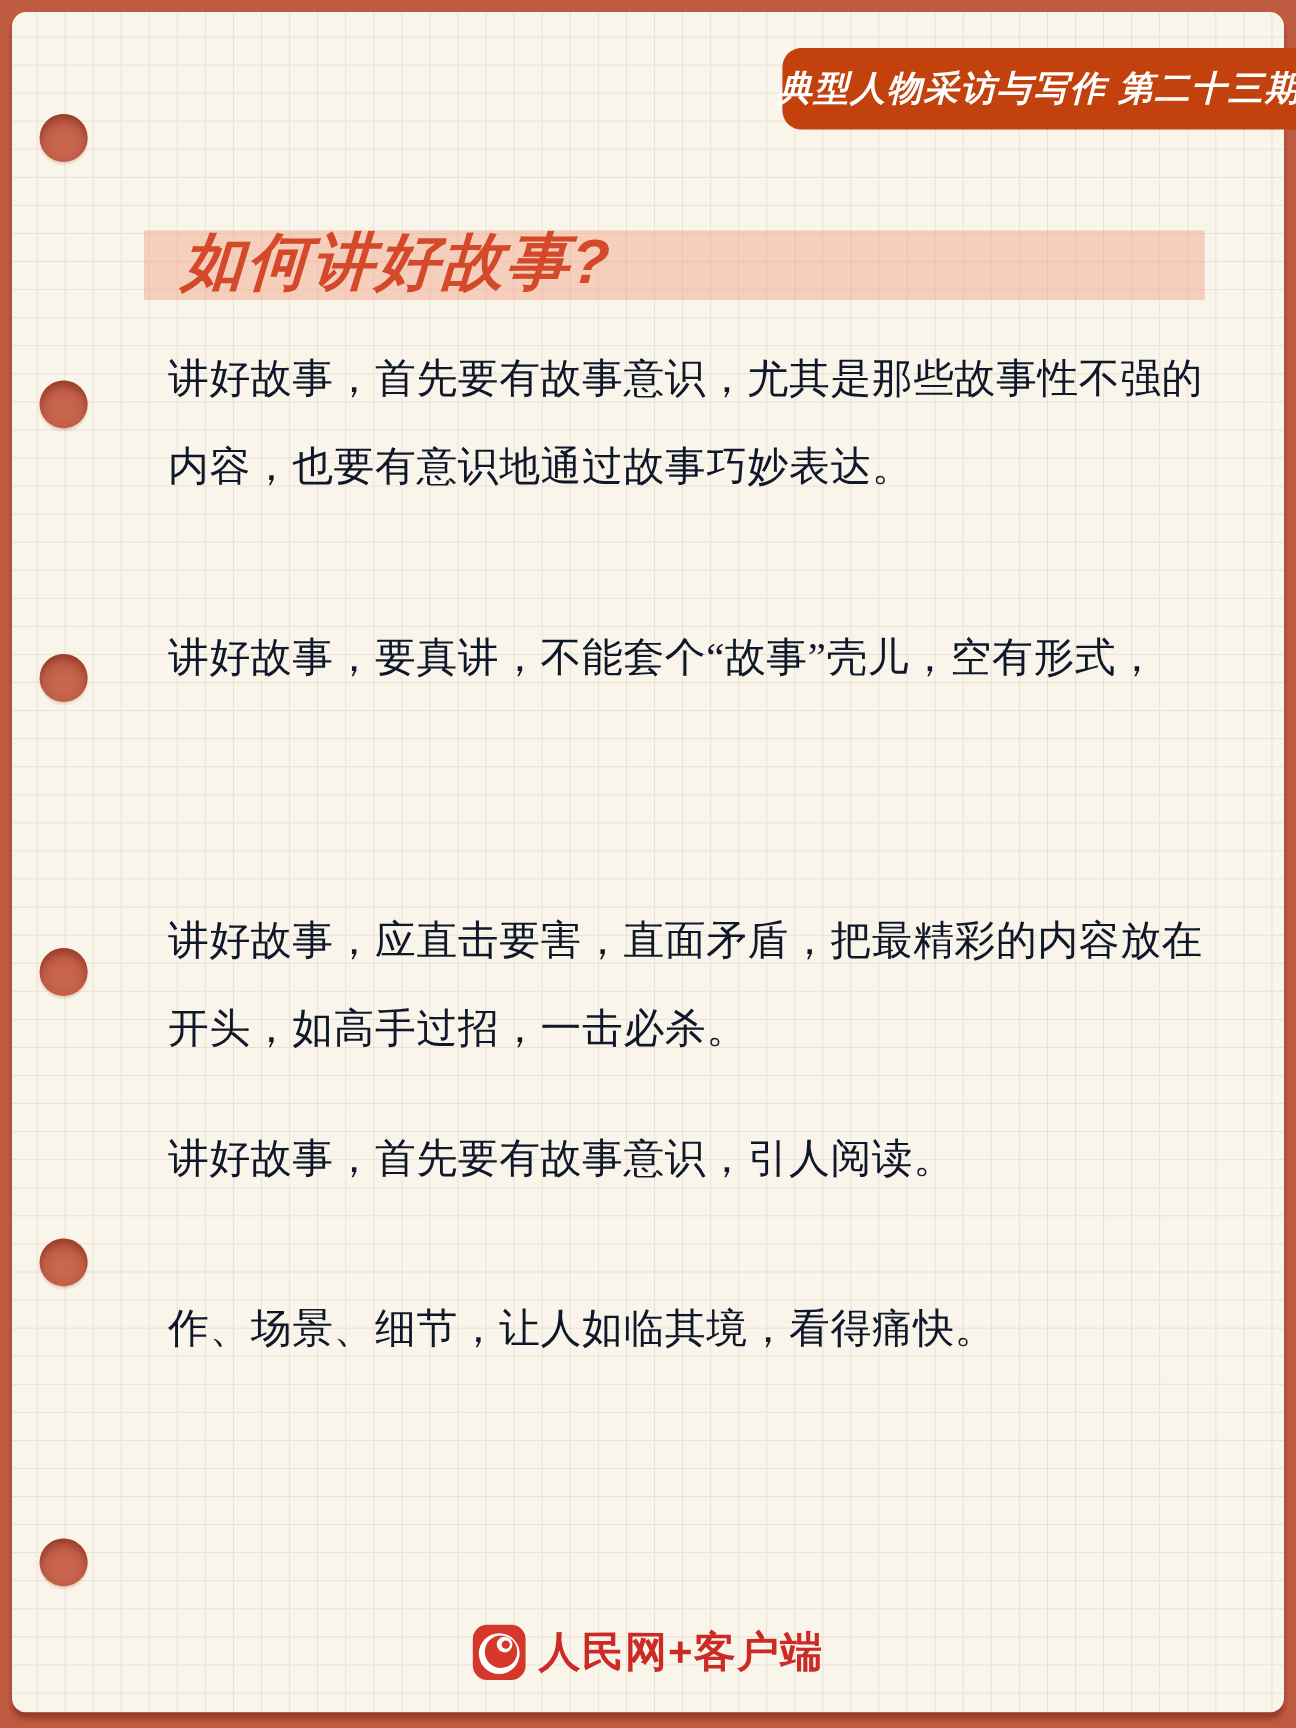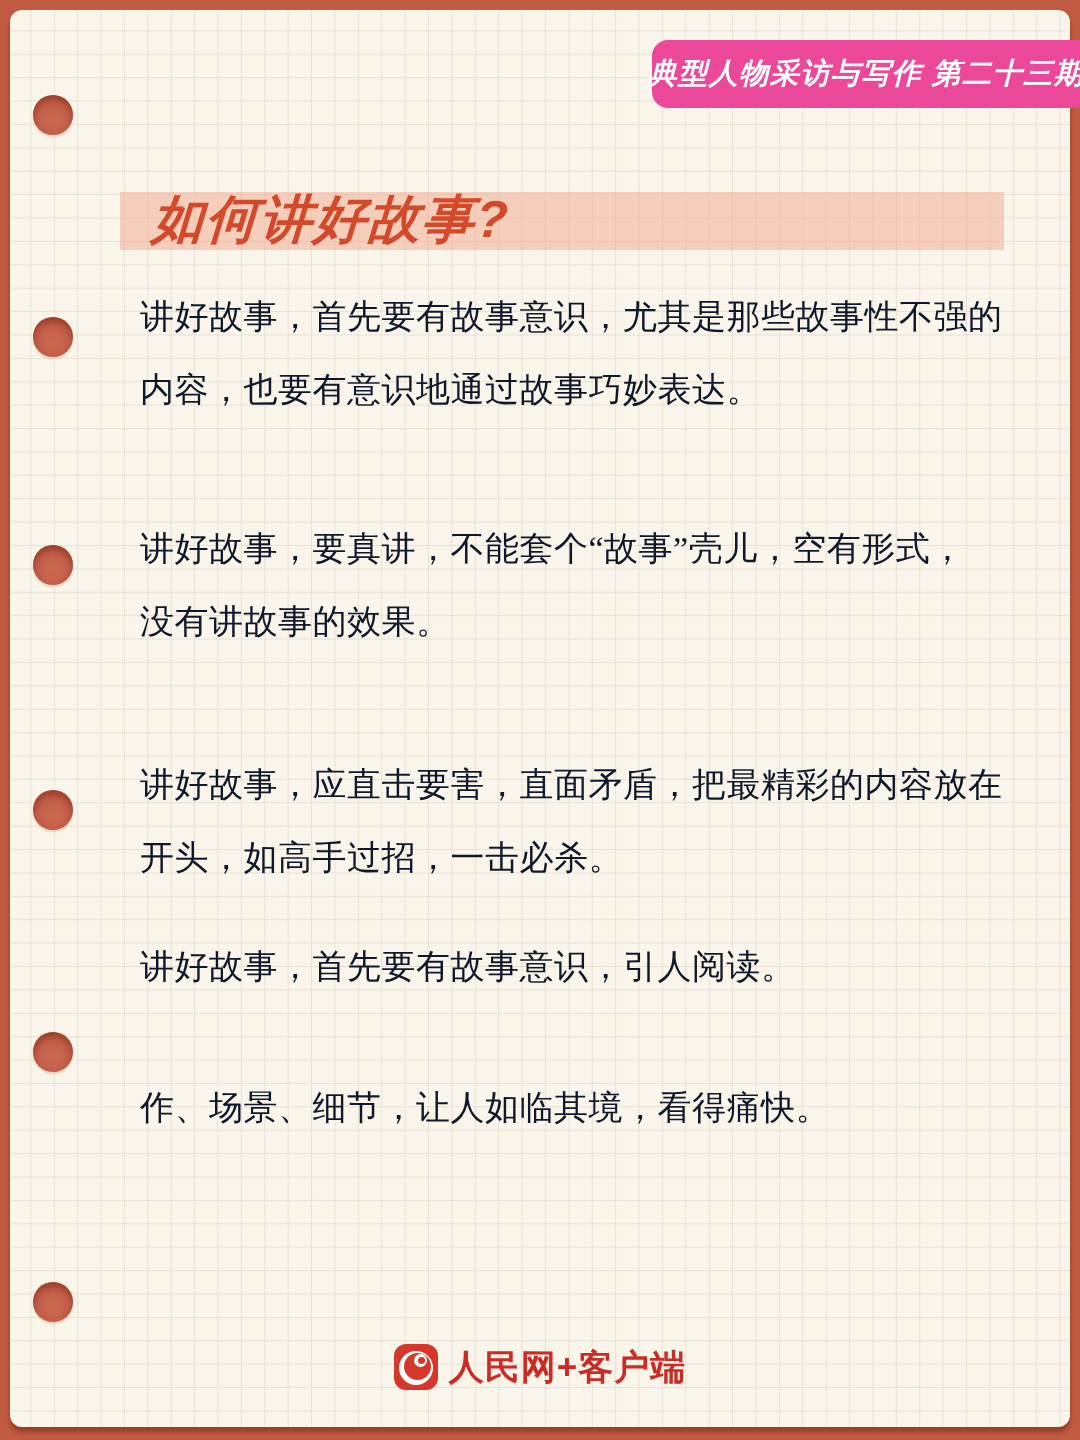--- a/index.html
+++ b/index.html
@@ -33,21 +33,21 @@
   .hole:nth-child(1){ top:95px; }
   .hole:nth-child(2){ top:317px; }
   .hole:nth-child(3){ top:545px; }
   .hole:nth-child(4){ top:790px; }
   .hole:nth-child(5){ top:1032px; }
   .hole:nth-child(6){ top:1282px; }
 
   
   .badge {
     position:absolute; left:652px; top:40px; width:428px; height:68px;
-    background:#ec4899; border-radius:16px 0 0 16px;
+    background:#c2410c; border-radius:16px 0 0 16px;
     display:flex; align-items:center; justify-content:center;
   }
   .badge span {
     color:#ffffff; font-size:29px; font-weight:bold; font-style:italic;
     letter-spacing:1.5px; font-family:"Liberation Sans",sans-serif;
     white-space:nowrap;
   }
 
   
   .title-bar {
@@ -68,21 +68,21 @@
     font-size:34px; line-height:73px; color:#0f172a;
     letter-spacing:0.5px;
   }
   .para .line { display:block; white-space:nowrap; }
   #p1{ top:280px; } #p2{ top:512px; } #p3{ top:748px; }
   #p4{ top:930px; } #p5{ top:1071px; }
 
   
   .footer {
     position:absolute; left:0; right:0; top:1344px; height:56px;
-    display:flex; align-items:flex-start; justify-content:center; gap:11px;
+    display:flex; align-items:flex-end; justify-content:center; gap:11px;
   }
   .logo-icon { position:relative; width:44px; height:46px; background:#d5382b; border-radius:12px; }
   .lc-white { position:absolute; left:5px;  top:7px;  width:34px; height:34px; background:#fff;    border-radius:50%; }
   .lc-red   { position:absolute; left:10px; top:9px;  width:27px; height:27px; background:#d5382b; border-radius:50%; }
   .lc-dot   { position:absolute; left:20px; top:10px; width:13px; height:13px; background:#fff;    border-radius:50%; }
   .lc-dot2  { position:absolute; left:24px; top:13px; width:7px;  height:7px;  background:#d5382b; border-radius:50%; }
   .logo-text {
     font-size:35px; font-weight:bold; color:#cc2a25; letter-spacing:1px;
     font-family:"Liberation Sans",sans-serif; white-space:nowrap;
   }
@@ -110,21 +110,20 @@
   <div class="title-bar"></div>
   <h1 class="title">如何讲好故事?</h1>
 
   <div>
     <p class="para" id="p1">
       <span class="line">讲好故事，首先要有故事意识，尤其是那些故事性不强的</span>
       <span class="line">内容，也要有意识地通过故事巧妙表达。</span>
     </p>
     <p class="para" id="p2">
       <span class="line">讲好故事，要真讲，不能套个“故事”壳儿，空有形式，</span>
-      <span class="line">没有讲故事的效果。</span>
     </p>
     <p class="para" id="p3">
       <span class="line">讲好故事，应直击要害，直面矛盾，把最精彩的内容放在</span>
       <span class="line">开头，如高手过招，一击必杀。</span>
     </p>
     <p class="para" id="p4">
       <span class="line">讲好故事，首先要有故事意识，引人阅读。</span>
     </p>
     <p class="para" id="p5">
       <span class="line">作、场景、细节，让人如临其境，看得痛快。</span>

